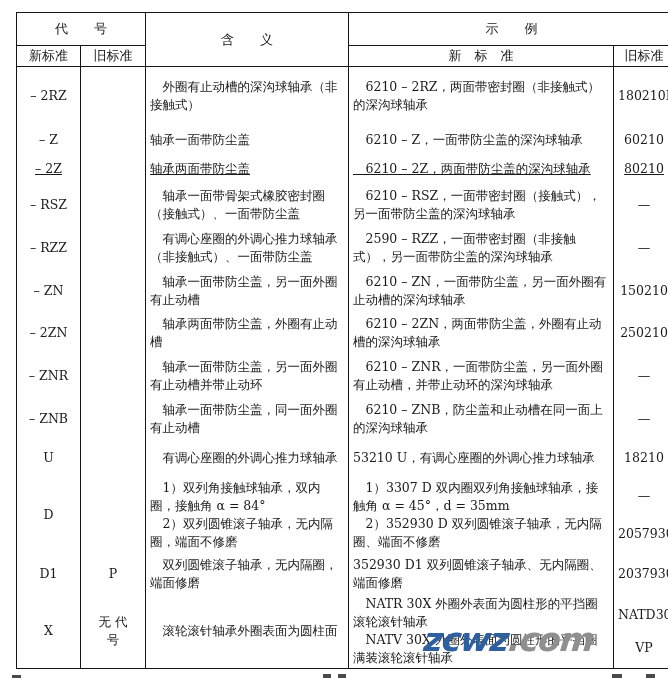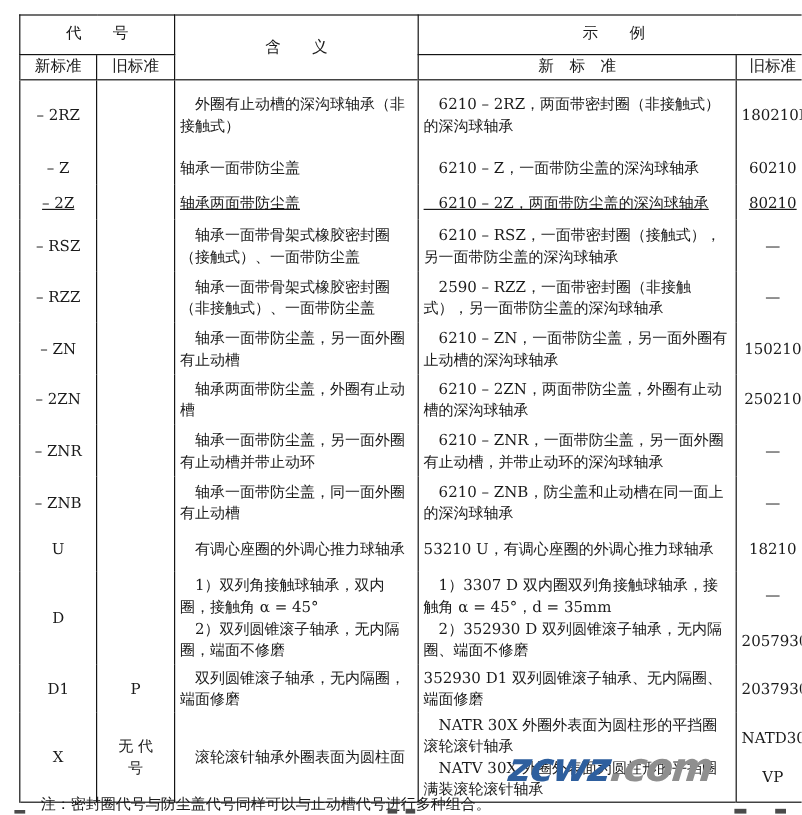--- a/index.html
+++ b/index.html
@@ -141,21 +141,21 @@
           <td class="oldex">
             <div class="vals" style="height: 41px;">
               <div class="val">—</div>
             </div>
           </td>
         </tr>
         <tr style="height: 43px;">
           <td class="code">– RZZ</td>
           <td class="oldcode"></td>
           <td class="meaning">
-            <p>　轴承一面带骨架式橡胶密封圈（非接触式）、一面带防尘盖</p>
+            <p>　有调心座圈的外调心推力球轴承（非接触式）、一面带防尘盖</p>
           </td>
           <td class="example">
             <p>　2590 – RZZ，一面带密封圈（非接触式），另一面带防尘盖的深沟球轴承</p>
           </td>
           <td class="oldex">
             <div class="vals" style="height: 41px;">
               <div class="val">—</div>
             </div>
           </td>
         </tr>
@@ -231,21 +231,21 @@
           <td class="oldex">
             <div class="vals" style="height: 34px;">
               <div class="val">18210</div>
             </div>
           </td>
         </tr>
         <tr style="height: 78px;">
           <td class="code">D</td>
           <td class="oldcode"></td>
           <td class="meaning">
-            <p>　1）双列角接触球轴承，双内圈，接触角 α = 45°</p>
+            <p>　1）双列角接触球轴承，双内圈，接触角 α = 84°</p>
             <p>　2）双列圆锥滚子轴承，无内隔圈，端面不修磨</p>
           </td>
           <td class="example">
             <p>　1）3307 D 双内圈双列角接触球轴承，接触角 α = 45°，d = 35mm</p>
             <p>　2）352930 D 双列圆锥滚子轴承，无内隔圈、端面不修磨</p>
           </td>
           <td class="oldex">
             <div class="vals" style="height: 76px;">
               <div class="val">—</div>
               <div class="val">2057930</div>
@@ -281,21 +281,20 @@
           <td class="oldex">
             <div class="vals" style="height: 66px;">
               <div class="val">NATD300</div>
               <div class="val">VP</div>
             </div>
           </td>
         </tr>
       </tbody>
   </table>
 
-  <div class="note">注：密封圈代号与防尘盖代号同样可以与止动槽代号进行多种组合。</div>
 
   <div class="watermark">
     <span class="brand" style="color: rgb(46, 95, 158);">zcwz</span><span class="suffix" style="color: rgb(143, 143, 143);">.com</span>
   </div>
 
   <div class="frag f1"></div>
   <div class="frag f2"></div>
   <div class="frag f3"></div>
   <div class="frag f4"></div>
   <div class="frag f5"></div>

